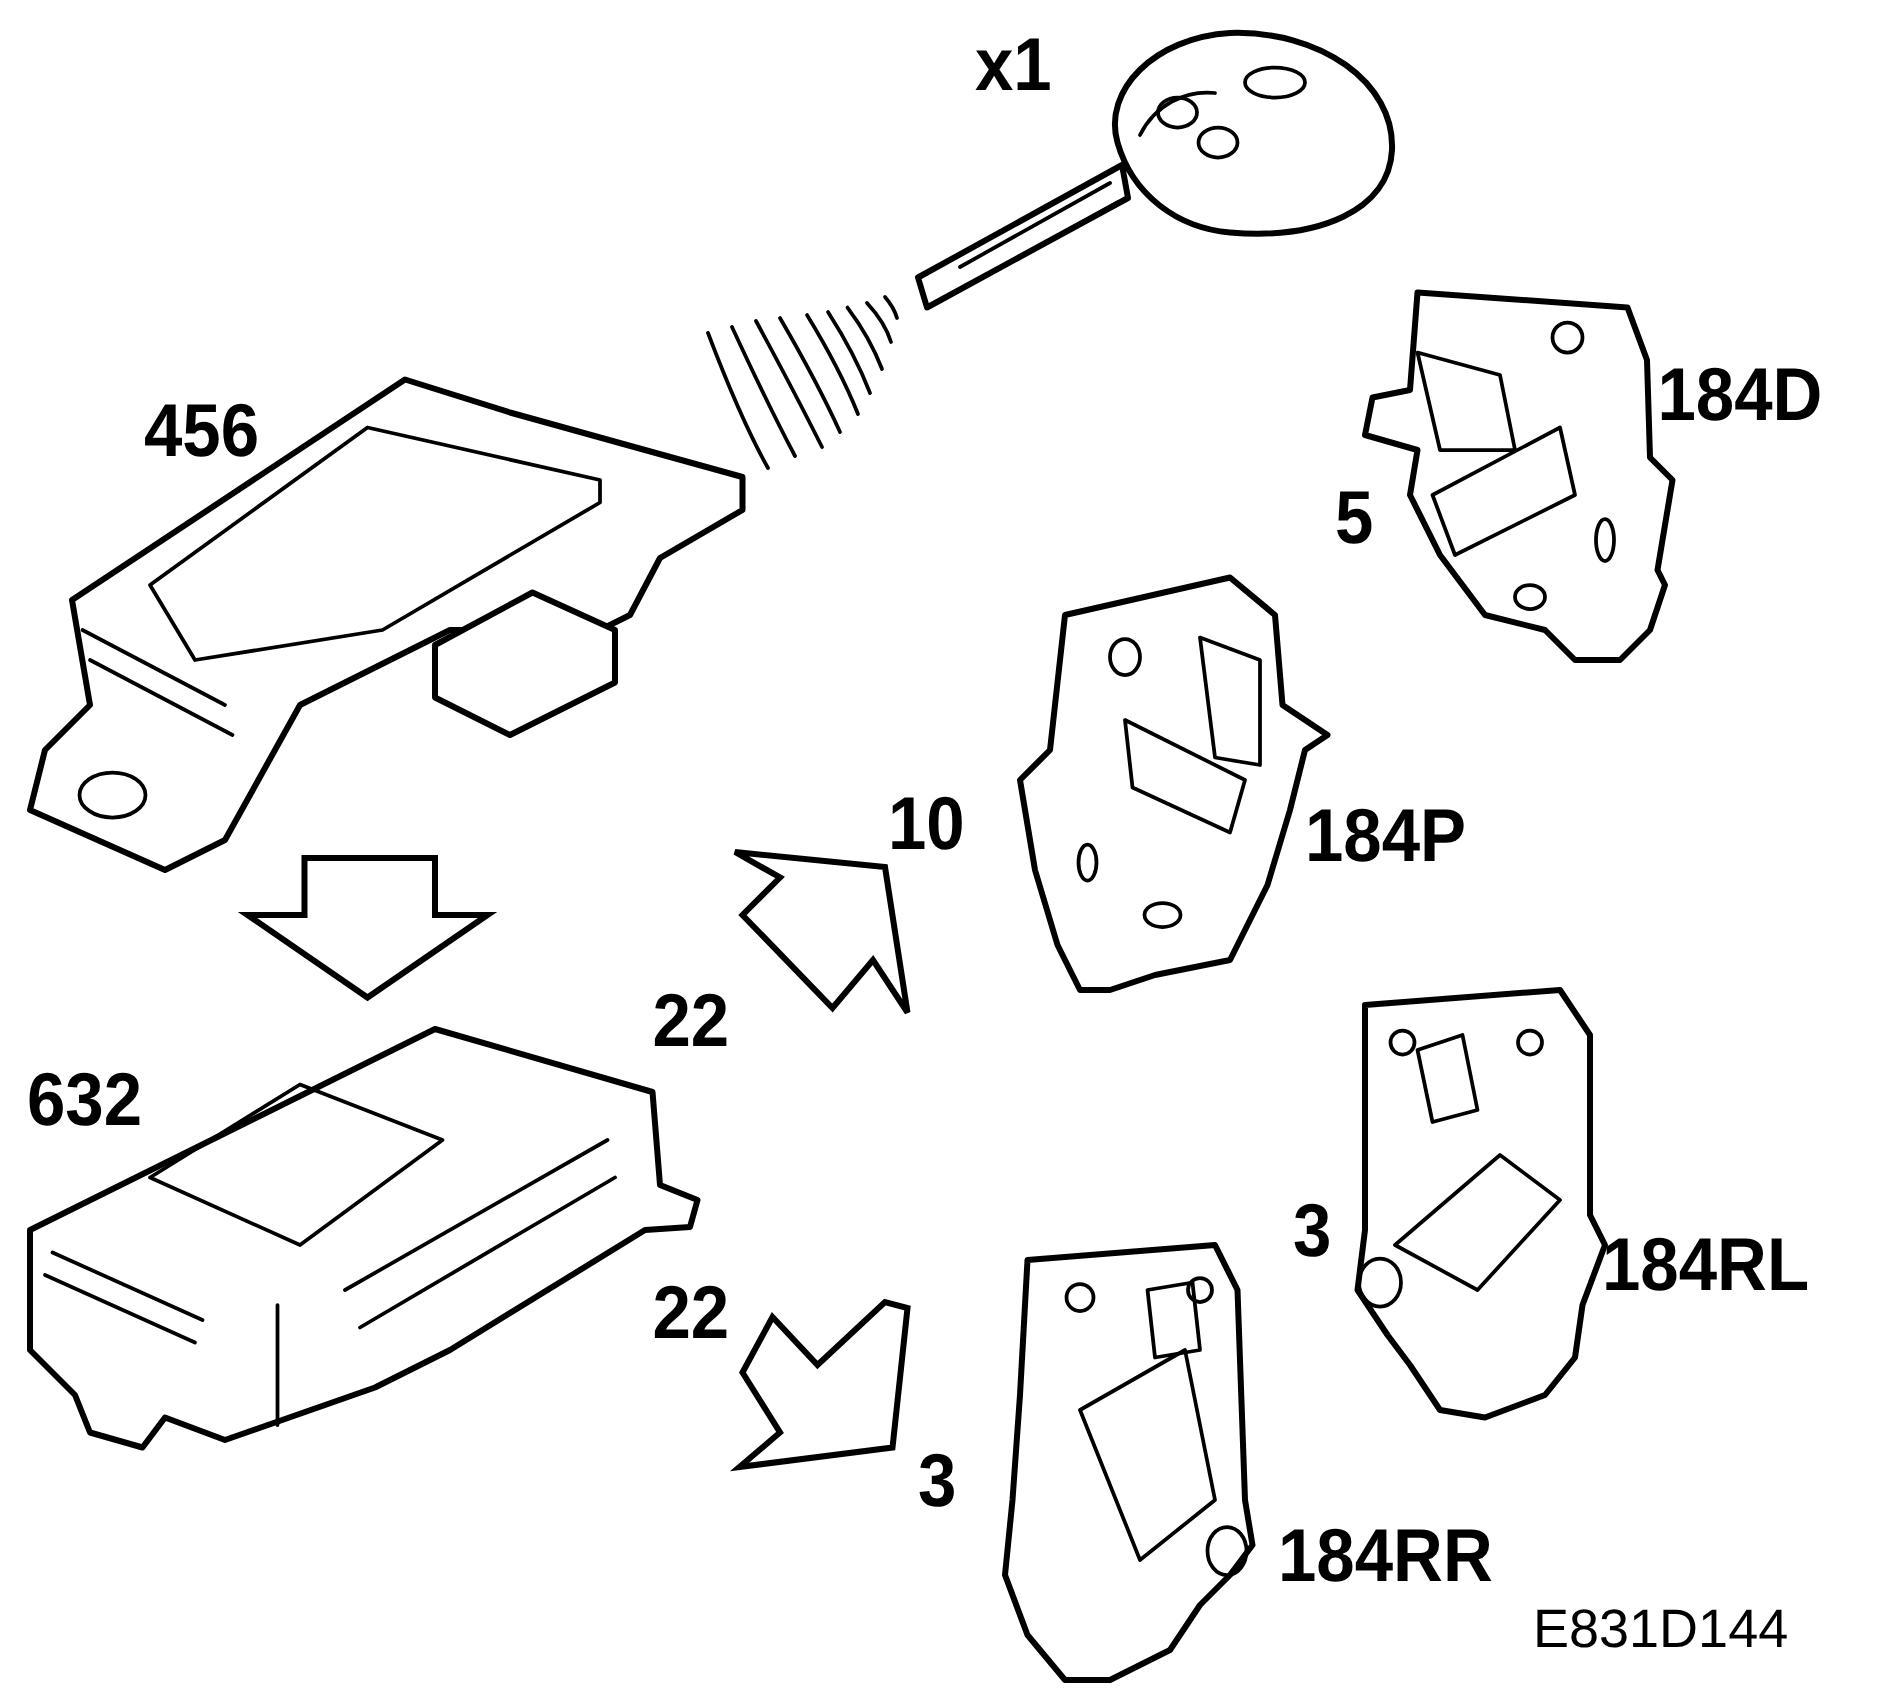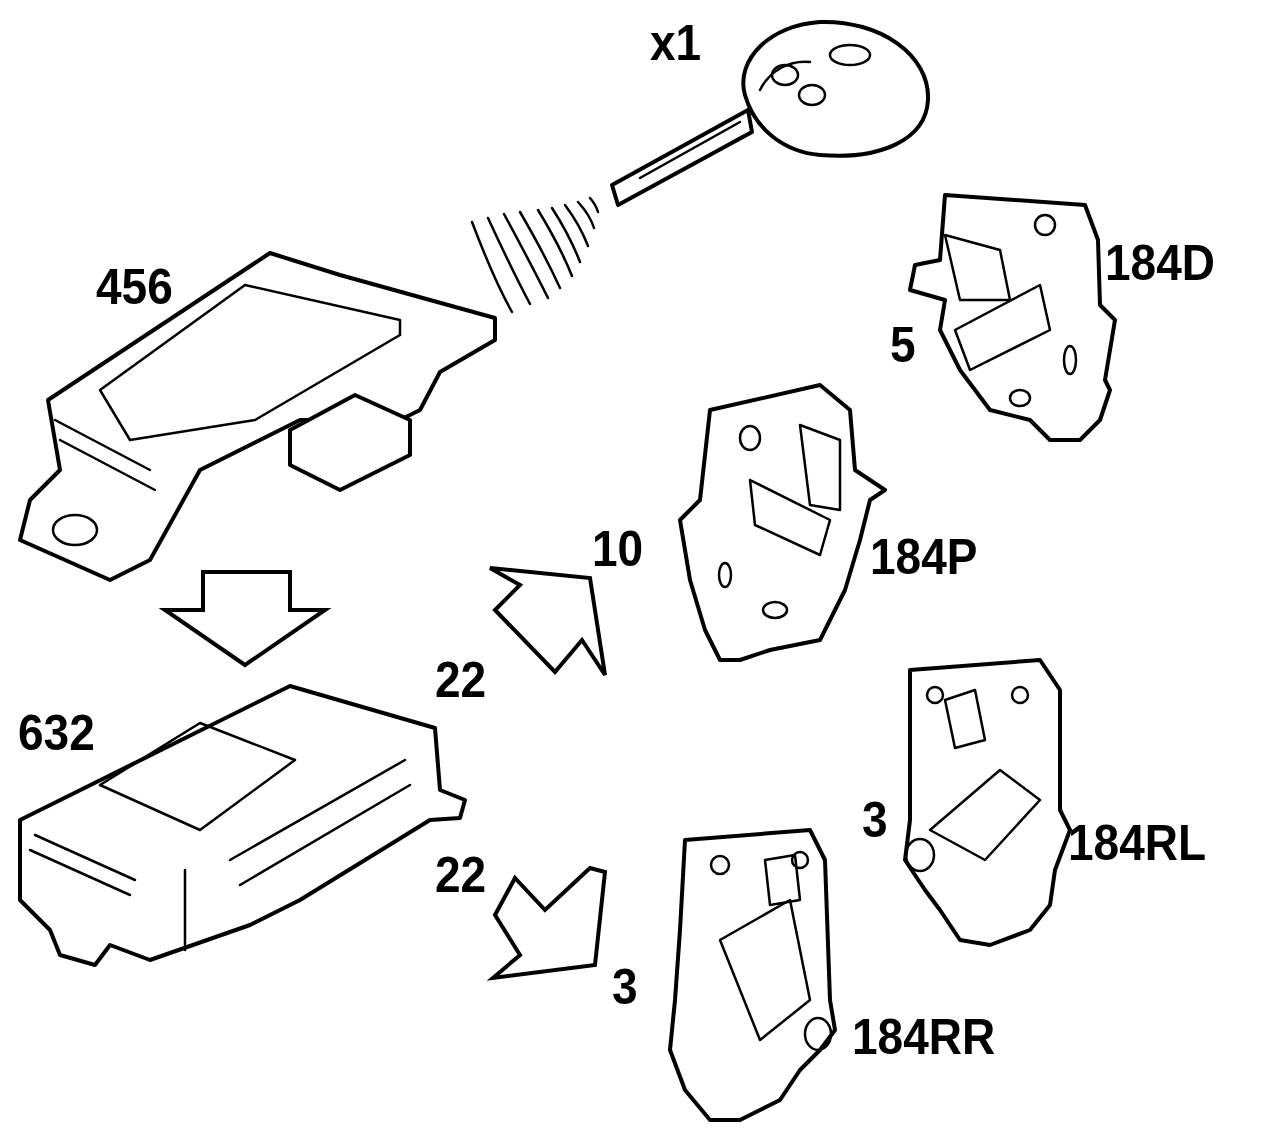--- a/index.html
+++ b/index.html
@@ -115,13 +115,14 @@
 
   <div class="lbl big" style="left:1068px;top:818px;">184RL</div>
   <div class="lbl big" style="left:862px;top:795px;">3</div>
 
   <div class="lbl big" style="left:852px;top:1012px;">184RR</div>
   <div class="lbl big" style="left:612px;top:962px;">3</div>
 
   <div class="lbl big" style="left:435px;top:655px;">22</div>
   <div class="lbl big" style="left:435px;top:850px;">22</div>
 
+  <div class="code" style="left:1022px;top:1068px;">E831D144</div>
 </div>
 
 </body></html>

